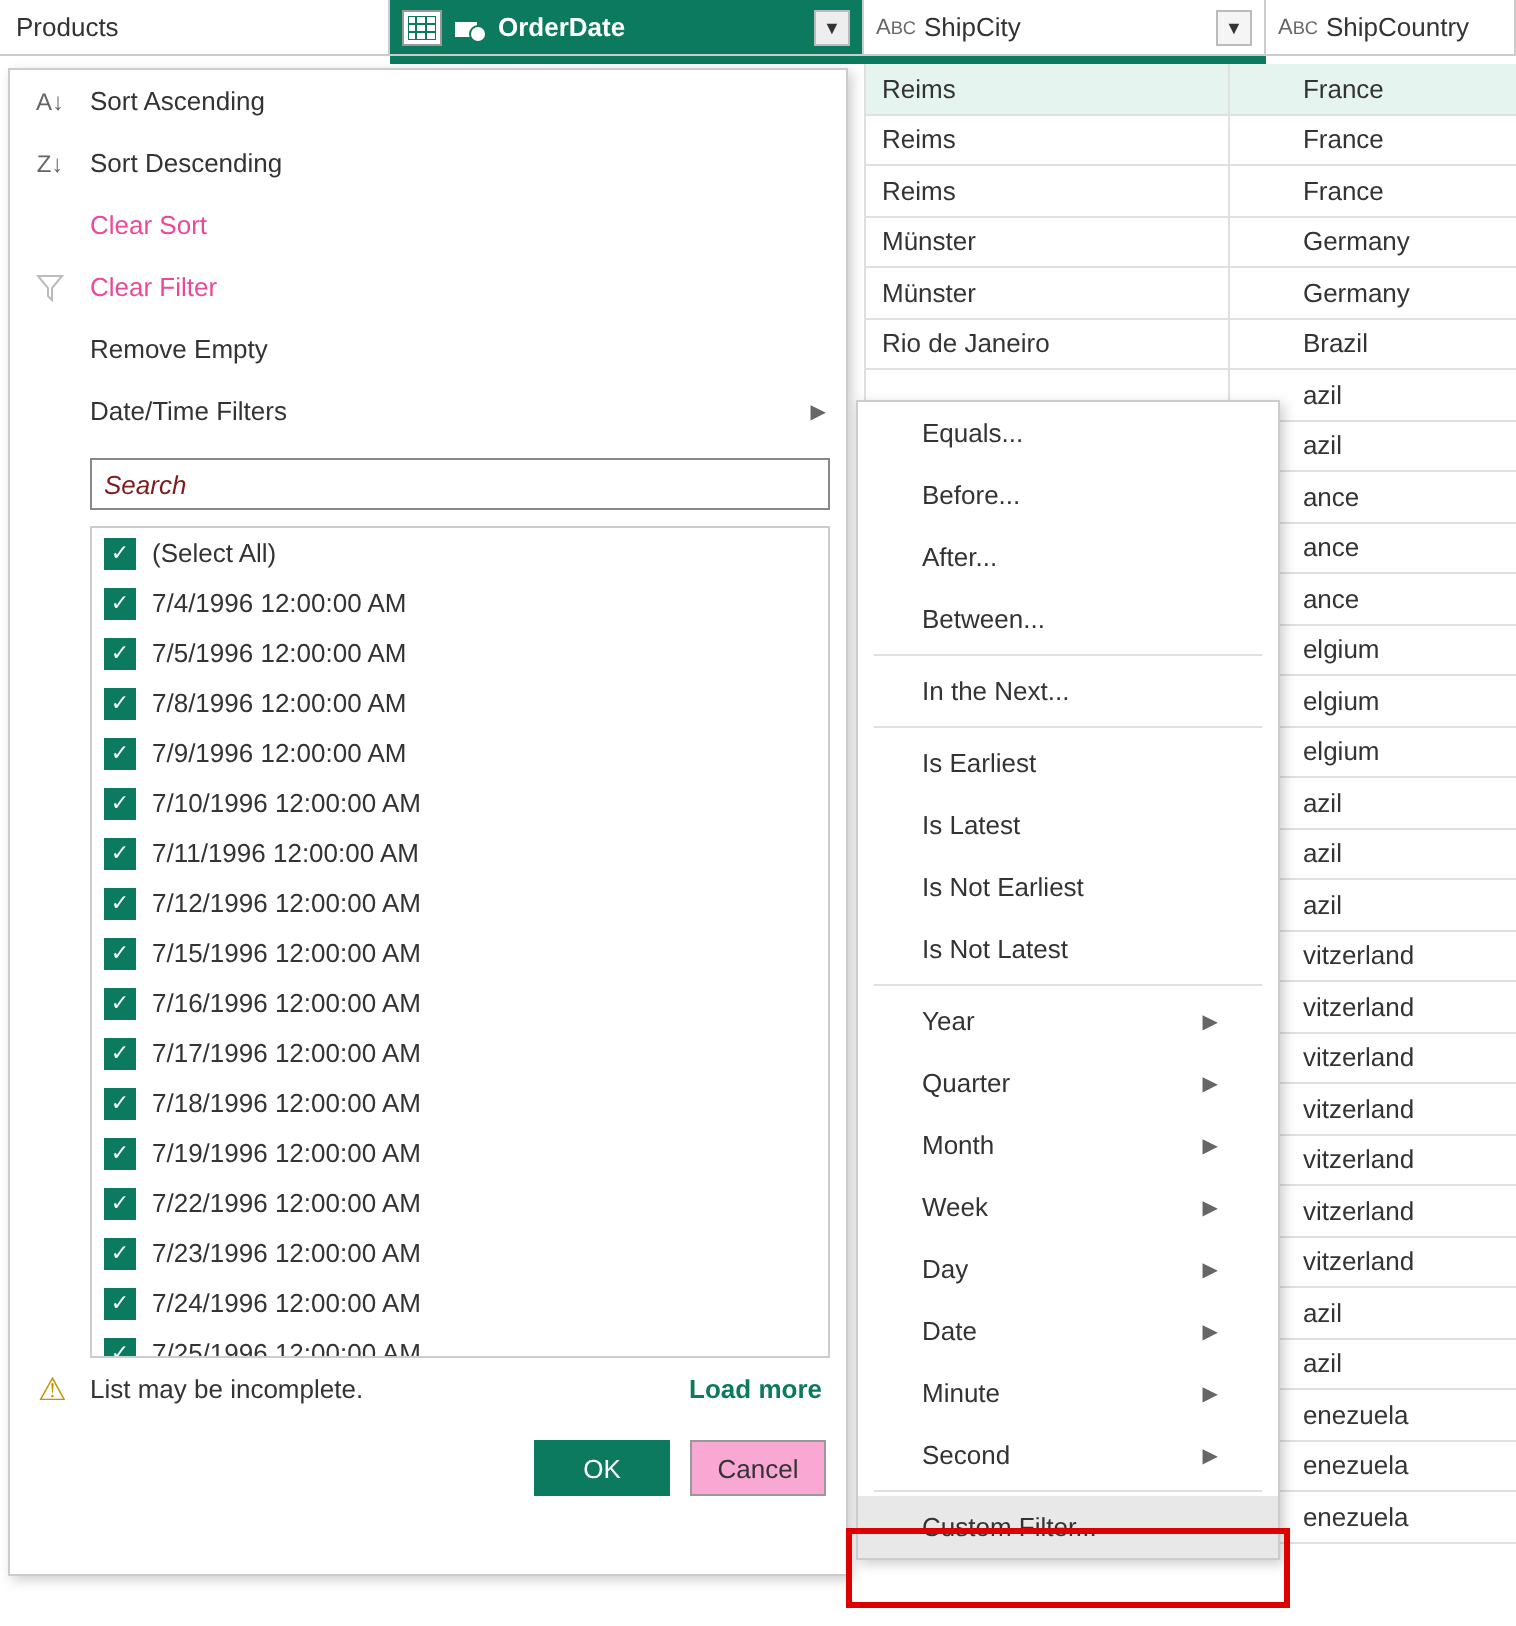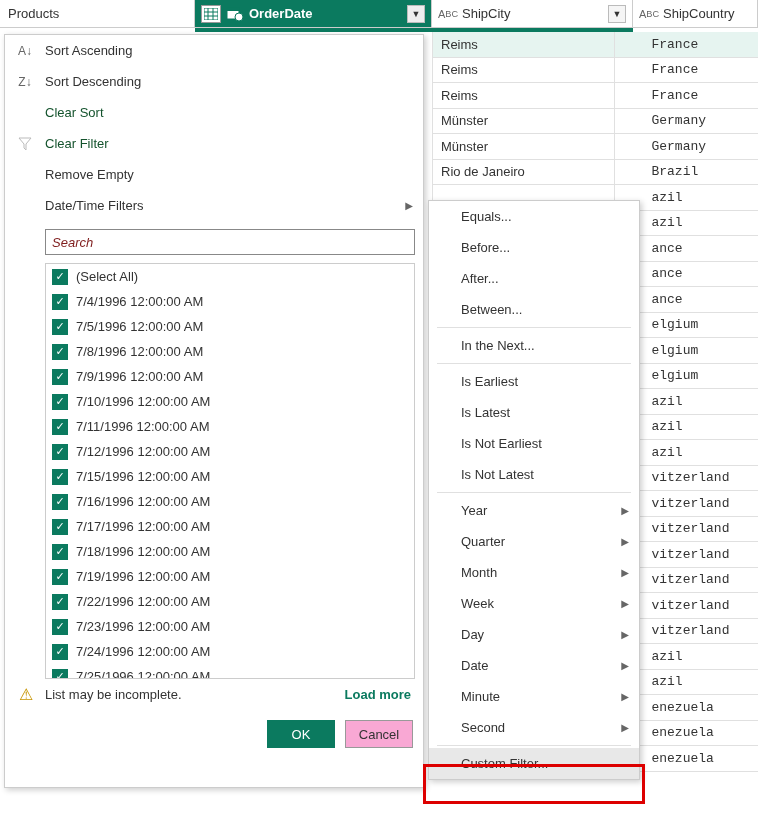--- a/index.html
+++ b/index.html
@@ -117,21 +117,20 @@
     display:flex;
     align-items:center;
     border-right:1px solid #e0e0e0;
     border-left:1px solid #e0e0e0;
   }
   .cell-country {
     width:125px;
     padding:0 8px;
     display:flex;
     align-items:center;
-    font-family:Liberation Mono, monospace;
   }
 
   
   .filter-panel {
     position:absolute;
     left:4px;
     top:34px;
     width:420px;
     height:754px;
     background:#fff;
@@ -140,21 +139,21 @@
     z-index:5;
   }
   .menu-item {
     display:flex;
     align-items:center;
     height:31px;
     padding:0 10px 0 40px;
     position:relative;
     cursor:default;
   }
-  .menu-item.disabled { color:#14532d; }
+  .menu-item.disabled { color:#ec4899; }
   .menu-item .submenu-arrow {
     margin-left:auto;
     font-size:10px;
     color:#666;
   }
   .menu-icon {
     position:absolute;
     left:10px;
     width:20px;
     display:flex;
@@ -256,21 +255,21 @@
     width:212px;
     background:#fff;
     border:1px solid #ccc;
     box-shadow:2px 2px 6px rgba(0,0,0,0.2);
     z-index:6;
   }
   .sub-item {
     height:31px;
     display:flex;
     align-items:center;
-    padding:0 10px 0 32px;
+    padding:0 30px 0 32px;
     font-size:13px;
     color:#333;
   }
   .sub-item.hov { background:#e8e8e8; }
   .sub-item .arrow { margin-left:auto; font-size:10px; color:#666; }
   .sub-divider { height:1px; background:#e0e0e0; margin:2px 8px; }
   .highlight-box {
     position:absolute;
     left:423px;
     top:764px;

